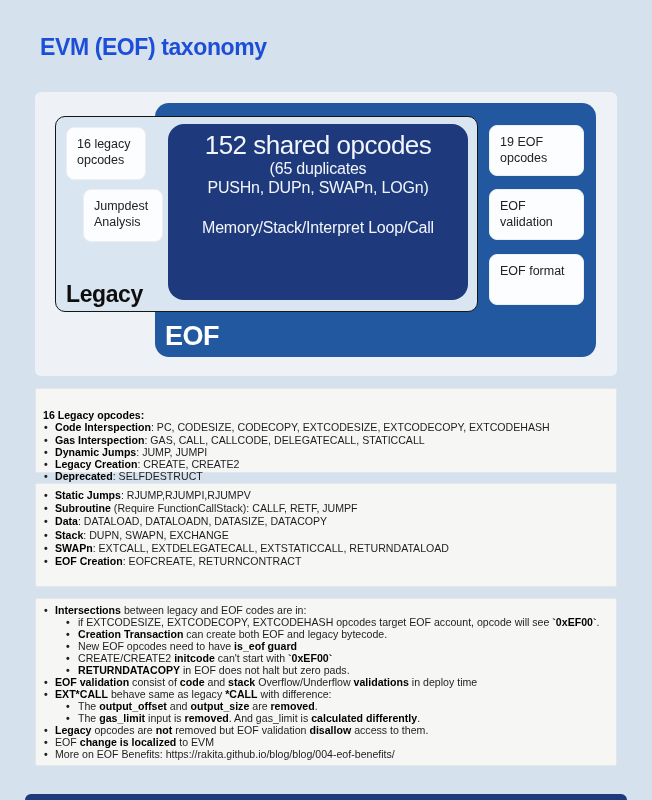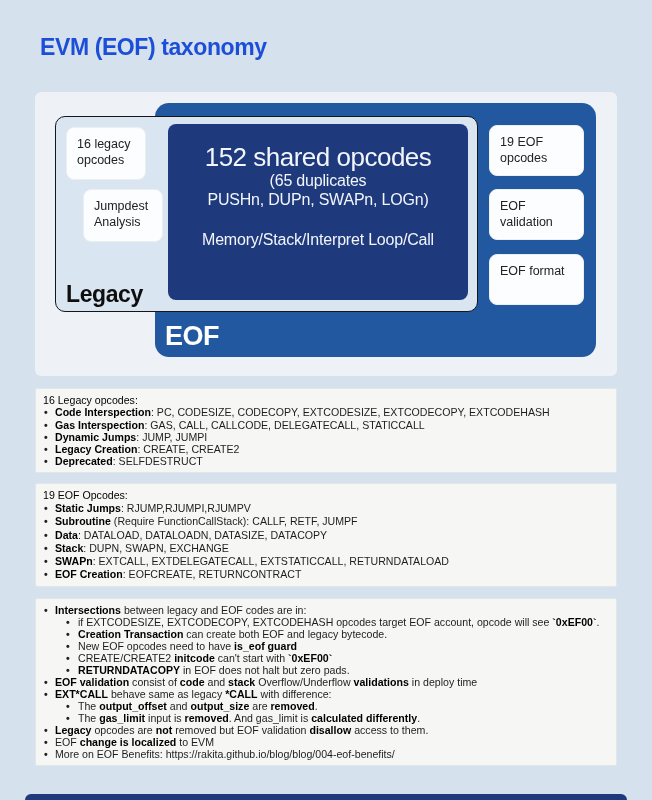--- a/index.html
+++ b/index.html
@@ -31,22 +31,22 @@
   .legacy-box{
     position:absolute;left:20px;top:24px;width:423px;height:196px;
     background:#d9e5f1;border:1.5px solid #161616;border-radius:10px;
   }
   .legacy-label{
     position:absolute;left:10px;bottom:3px;
     color:#0e0e0f;font-size:23px;font-weight:700;letter-spacing:-0.4px;
   }
   .navy-box{
     position:absolute;left:133px;top:32px;width:300px;height:176px;
-    background:#1e3a7d;border-radius:8px;
-    color:#f2f5fa;text-align:center;padding-top:18px;
+    background:#1e3a7d;border-radius:16px;
+    color:#f2f5fa;text-align:center;padding-top:6px;
   }
   .navy-line1{font-size:26px;letter-spacing:-0.5px;line-height:30px;}
   .navy-line2,.navy-line3,.navy-line4,.navy-line5{font-size:16px;line-height:18.5px;letter-spacing:-0.2px;}
   .navy-gap{height:22px;}
   .wbox{
     position:absolute;width:80px;height:53px;
     background:#fcfdfe;border-radius:8px;border:1px solid #eceff2;
     font-size:12.5px;line-height:1.28;color:#222;
     padding:8px 4px 0 10px;
   }
@@ -61,21 +61,21 @@
     position:absolute;left:35px;width:582px;
     background:#f6f7f4;border:1px solid #e2e7ea;border-radius:2px;
     padding:5px 8px 5px 5px;
     font-size:10.6px;color:#1d1d1f;
     box-sizing:border-box;
   }
   .txt b{color:#000;}
   .sec1{top:388px;height:85px;line-height:12.3px;}
   .sec2{top:483px;height:104px;line-height:13.2px;}
   .sec3{top:598px;height:168px;line-height:12px;}
-  .sec-h{font-weight:400;color:#000;margin-left:2px;}
+  .sec-h{font-weight:700;color:#000;margin-left:2px;margin-top:15px;}
   .li{position:relative;}
   .li.lvl1{padding-left:14px;}
   .li.lvl2{padding-left:37px;}
   .li .blt{position:absolute;font-weight:700;}
   .li.lvl1 .blt{left:3px;}
   .li.lvl2 .blt{left:25px;}
   
   .bottom-bar{
     position:absolute;left:25px;top:794px;width:602px;height:6px;
     background:#1e3a7d;border-radius:6px 6px 0 0;
@@ -116,21 +116,20 @@
 <section class="txt sec1">
   <div class="sec-h">16 Legacy opcodes:</div>
 <div class="li lvl1"><span class="blt">•</span><b>Code Interspection</b><span>: PC, CODESIZE, CODECOPY, EXTCODESIZE, EXTCODECOPY, EXTCODEHASH</span></div>
     <div class="li lvl1"><span class="blt">•</span><b>Gas Interspection</b><span>: GAS, CALL, CALLCODE, DELEGATECALL, STATICCALL</span></div>
     <div class="li lvl1"><span class="blt">•</span><b>Dynamic Jumps</b><span>: JUMP, JUMPI</span></div>
     <div class="li lvl1"><span class="blt">•</span><b>Legacy Creation</b><span>: CREATE, CREATE2</span></div>
     <div class="li lvl1"><span class="blt">•</span><b>Deprecated</b><span>: SELFDESTRUCT</span></div>
   </section>
 
 <section class="txt sec2">
-  <div class="sec-h">19 EOF Opcodes:</div>
 <div class="li lvl1"><span class="blt">•</span><b>Static Jumps</b><span>: RJUMP,RJUMPI,RJUMPV</span></div>
     <div class="li lvl1"><span class="blt">•</span><b>Subroutine</b><span> (Require FunctionCallStack): CALLF, RETF, JUMPF</span></div>
     <div class="li lvl1"><span class="blt">•</span><b>Data</b><span>: DATALOAD, DATALOADN, DATASIZE, DATACOPY</span></div>
     <div class="li lvl1"><span class="blt">•</span><b>Stack</b><span>: DUPN, SWAPN, EXCHANGE</span></div>
     <div class="li lvl1"><span class="blt">•</span><b>SWAPn</b><span>: EXTCALL, EXTDELEGATECALL, EXTSTATICCALL, RETURNDATALOAD</span></div>
     <div class="li lvl1"><span class="blt">•</span><b>EOF Creation</b><span>: EOFCREATE, RETURNCONTRACT</span></div>
   </section>
 
 <section class="txt sec3">
     <div class="li lvl1"><span class="blt">•</span><b>Intersections</b><span> between legacy and EOF codes are in:</span></div>

